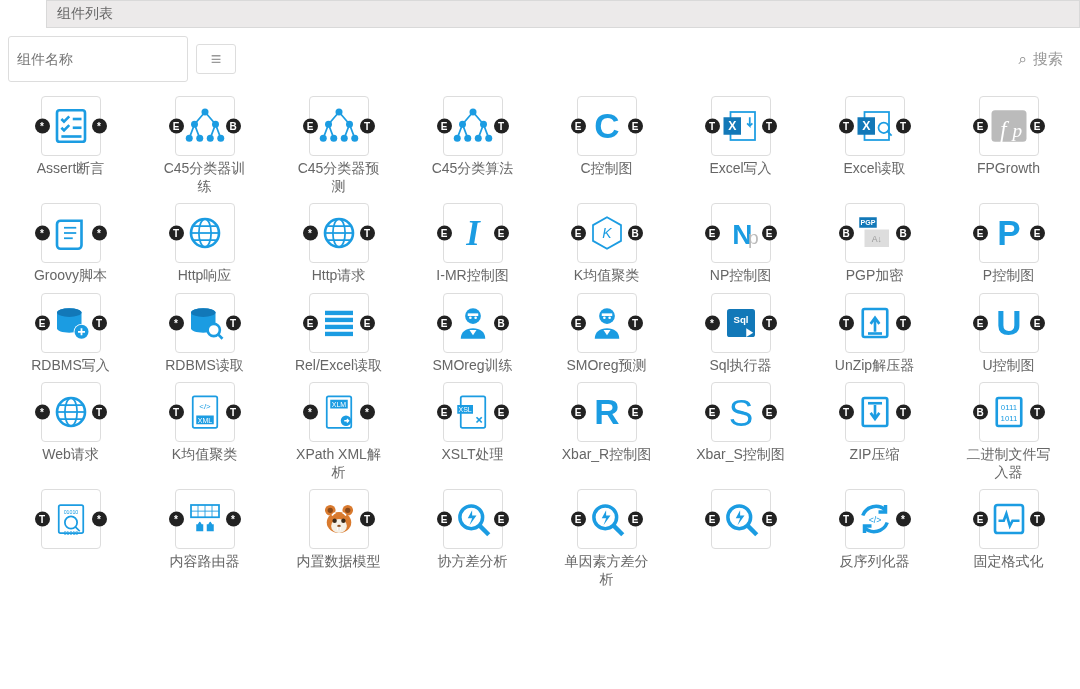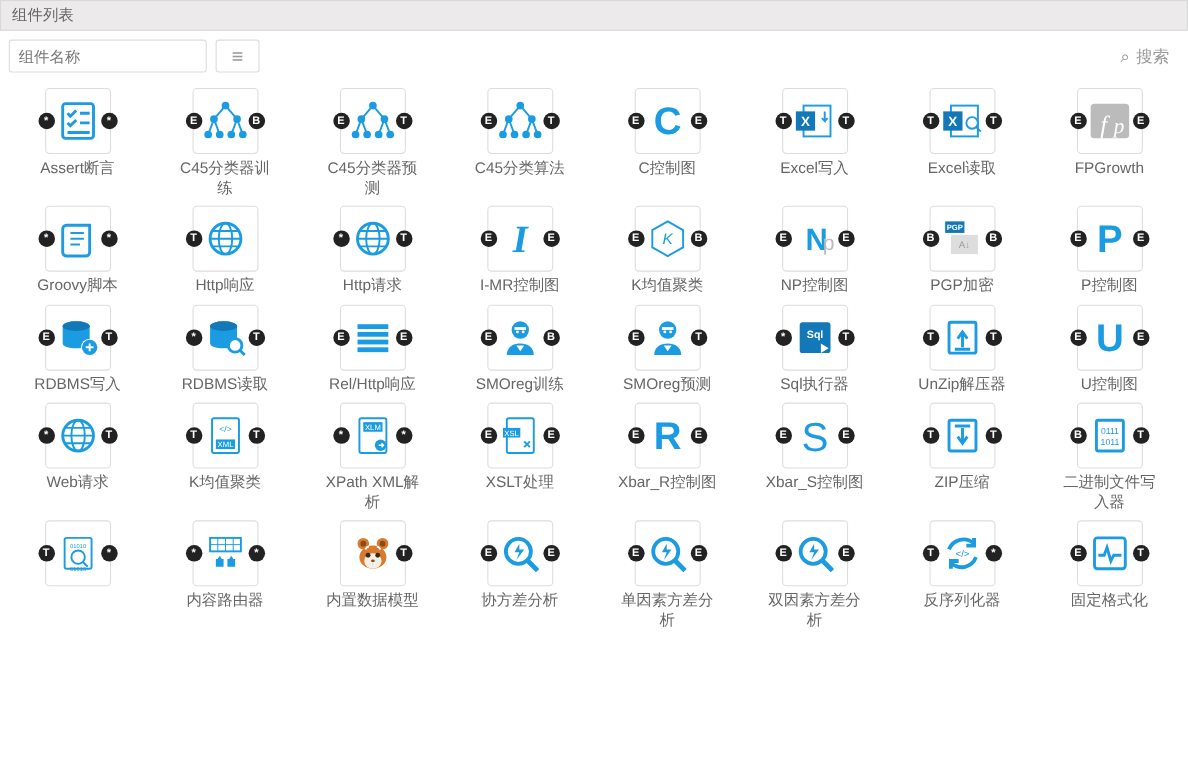--- a/index.html
+++ b/index.html
@@ -1,19 +1,19 @@
 <!DOCTYPE html>
 <html><head>
 <meta charset="utf-8">
 <style>
   * { box-sizing: border-box; margin: 0; padding: 0; }
   body { font-family: "Microsoft YaHei", Arial, sans-serif; font-size: 13px; color: #555; background: #fff; width: 1080px; }
-  .header { background: #eceaea; border: 1px solid #d9d9d9; padding: 4px 10px; font-size: 14px; color: #666; }
+  .header { background: #eceaea; border: 1px solid #d9d9d9; padding: 4px 10px; font-size: 14px; color: #666; margin-left: 46px; }
   .toolbar { display: flex; padding: 8px 8px; gap: 8px; align-items: center; }
-  .name-input { width: 180px; height: 30px; border: 1px solid #ddd; border-radius: 3px; padding: 0 8px; color: #bbb; font-size: 14px; }
+  .name-input { width: 180px; height: 46px; border: 1px solid #ddd; border-radius: 3px; padding: 0 8px; color: #bbb; font-size: 14px; }
   .tag-btn { width: 40px; height: 30px; border: 1px solid #ddd; border-radius: 3px; display:flex; align-items:center; justify-content:center; font-size:18px; color:#999; background:#fff; }
   .spacer { flex: 1; }
   .search-wrap { display:flex; align-items:center; gap:6px; color:#999; height:30px; padding:0 8px; border:1px solid transparent; border-radius:3px; font-size:15px; }
   .search-icon { font-size:15px; color:#888; }
   .grid { display: grid; grid-template-columns: repeat(8, 1fr); gap: 8px 8px; padding: 6px 8px 0 8px; }
   .cell { display:flex; flex-direction:column; align-items:center; width: 125px; }
   .icon-box { position: relative; width: 60px; height: 60px; border: 1px solid #ddd; border-radius: 4px; display:flex; align-items:center; justify-content:center; background:#fff; }
   .icon-box svg { width: 42px; height: 42px; }
   .badge { position:absolute; width:15px; height:15px; border-radius:50%; background:#222; color:#fff; font-size:10px; font-weight:bold; display:flex; align-items:center; justify-content:center; }
   .badge.r { right:-7px; }
@@ -280,21 +280,21 @@
       <div class="icon-box">
         <svg viewBox="0 0 48 48">
           <rect x="8" y="10" width="32" height="5" fill="#1b9ce2"></rect>
           <rect x="8" y="18" width="32" height="5" fill="#1b9ce2"></rect>
           <rect x="8" y="26" width="32" height="5" fill="#1b9ce2"></rect>
           <rect x="8" y="34" width="32" height="5" fill="#1b9ce2"></rect>
         </svg>
         <div class="badge l" style="top: 50%; transform: translateY(-50%);">E</div>
         <div class="badge r" style="top: 50%; transform: translateY(-50%);">E</div>
       </div>
-      <div class="label">Rel/Http响应</div>
+      <div class="label">Rel/Excel读取</div>
     </div>
     <div class="cell">
       <div class="icon-box">
         <svg viewBox="0 0 48 48">
           <circle cx="24" cy="16" r="9" fill="#1b9ce2"></circle>
           <rect x="18" y="13" width="12" height="3" fill="#fff"></rect>
           <circle cx="21" cy="18" r="1.5" fill="#fff"></circle>
           <circle cx="27" cy="18" r="1.5" fill="#fff"></circle>
           <path d="M10 42c0-8 6-12 14-12s14 4 14 12" fill="#1b9ce2"></path>
           <path d="M20 32l4 6 4-6" fill="#fff"></path>
@@ -537,21 +537,20 @@
     <div class="cell">
       <div class="icon-box">
         <svg viewBox="0 0 48 48">
           <circle cx="22" cy="22" r="13" fill="none" stroke="#1b9ce2" stroke-width="4"></circle>
           <line x1="31" y1="31" x2="42" y2="42" stroke="#1b9ce2" stroke-width="5"></line>
           <path d="M23 14l-5 9h5l-3 8 8-11h-5z" fill="#1b9ce2"></path>
         </svg>
         <div class="badge l" style="top: 50%; transform: translateY(-50%);">E</div>
         <div class="badge r" style="top: 50%; transform: translateY(-50%);">E</div>
       </div>
-      <div class="label">双因素方差分析</div>
     </div>
     <div class="cell">
       <div class="icon-box">
         <svg viewBox="0 0 48 48">
           <path d="M36 14a16 16 0 00-26 6m2 14a16 16 0 0026-6" fill="none" stroke="#1b9ce2" stroke-width="4"></path>
           <path d="M36 8v8h-8M12 40v-8h8" fill="none" stroke="#1b9ce2" stroke-width="4"></path>
           <text x="24" y="28" font-size="10" text-anchor="middle" fill="#1b9ce2">&lt;/&gt;</text>
         </svg>
         <div class="badge l" style="top: 50%; transform: translateY(-50%);">T</div>
         <div class="badge r" style="top: 50%; transform: translateY(-50%);">*</div>

